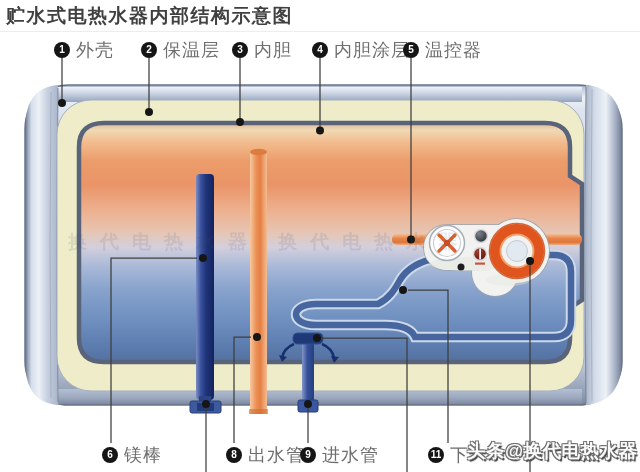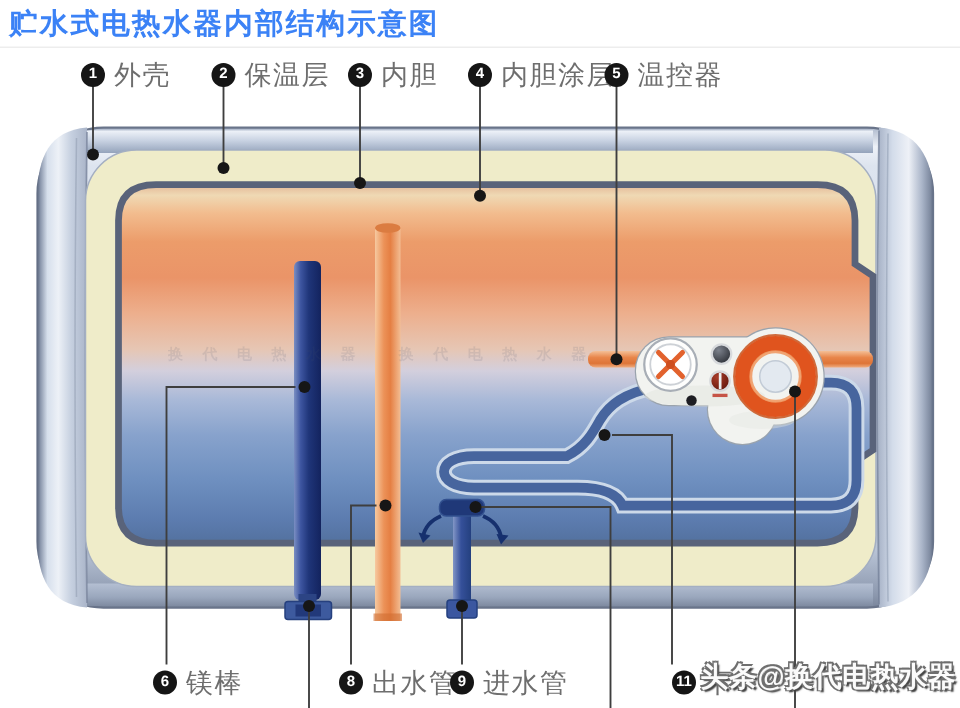--- a/index.html
+++ b/index.html
@@ -1,28 +1,28 @@
 <!DOCTYPE html>
 <html><head>
 <meta charset="utf-8">
 <style>
   html,body{margin:0;padding:0;background:#fff;}
   .stage{position:relative;width:640px;height:472px;background:#ffffff;overflow:hidden;
          font-family:"Liberation Sans","DejaVu Sans",sans-serif;}
-  .title{position:absolute;left:6px;top:3px;font-size:19px;font-weight:bold;color:#3b82f6;
+  .title{position:absolute;left:6px;top:3px;font-size:19px;font-weight:bold;color:#404040;
          letter-spacing:1.5px;white-space:nowrap;font-family:Liberation Mono, monospace;}
   .title-rule{position:absolute;left:0;top:31px;width:640px;height:1px;background:#ededed;}
   svg.diagram{position:absolute;left:0;top:0;}
   .callout{position:absolute;display:flex;align-items:center;gap:6px;white-space:nowrap;}
   .badge{width:16px;height:16px;border-radius:50%;background:#151515;color:#fff;
          font-size:10px;font-weight:bold;text-align:center;line-height:16px;flex:0 0 16px;}
   .callout .lbl{font-size:18px;color:#6e6e6e;letter-spacing:1px;}
   .tank-watermark{position:absolute;left:68px;top:229px;width:500px;overflow:hidden;
-         white-space:nowrap;font-size:10px;font-weight:bold;letter-spacing:13px;
-         color:#44506a;opacity:0.12;margin-left:44px;}
+         white-space:nowrap;font-size:19px;font-weight:bold;letter-spacing:13px;
+         color:#44506a;opacity:0.12;}
   .brand-watermark{position:absolute;left:467px;top:438px;font-size:18.5px;font-weight:bold;
          color:#fbfbfb;letter-spacing:0.5px;z-index:12;white-space:nowrap;
          text-shadow:-1px -1px 0 #6f6f6f,1px -1px 0 #6f6f6f,-1px 1px 0 #6f6f6f,
                      1.5px 1.5px 1px #3d3d3d;}
   .z{position:absolute;z-index:8;}
 </style>
 </head>
 <body>
 
 <div class="stage">
@@ -260,19 +260,19 @@
     <span class="lbl">镁棒</span>
   </div>
   <div class="callout z" style="left:226px;top:443px">
     <span class="badge">8</span>
     <span class="lbl">出水管</span>
   </div>
   <div class="callout z" style="left:300px;top:443px">
     <span class="badge">9</span>
     <span class="lbl">进水管</span>
   </div>
-  <div class="callout z" style="left:448px;top:443px">
+  <div class="callout z" style="left:428px;top:443px">
     <span class="badge">11</span>
     <span class="lbl">下</span>
   </div>
 
   <div class="brand-watermark">头条@换代电热水器</div>
 </div>
 
 </body></html>

